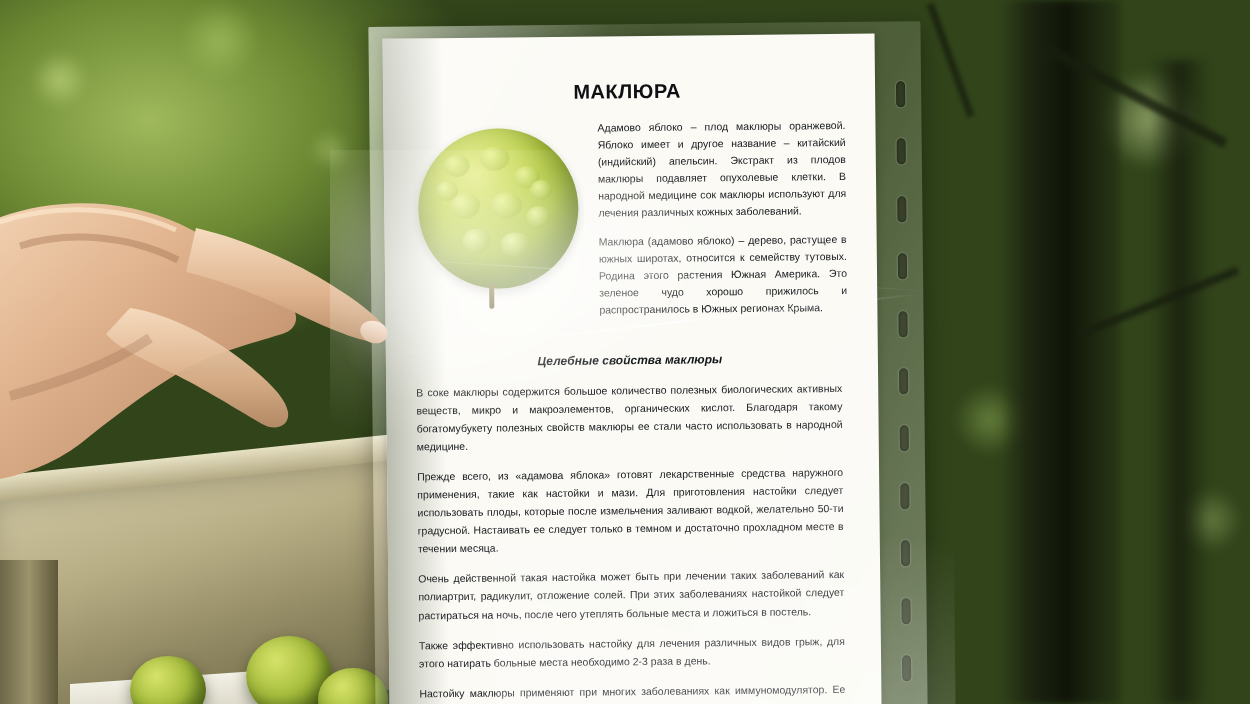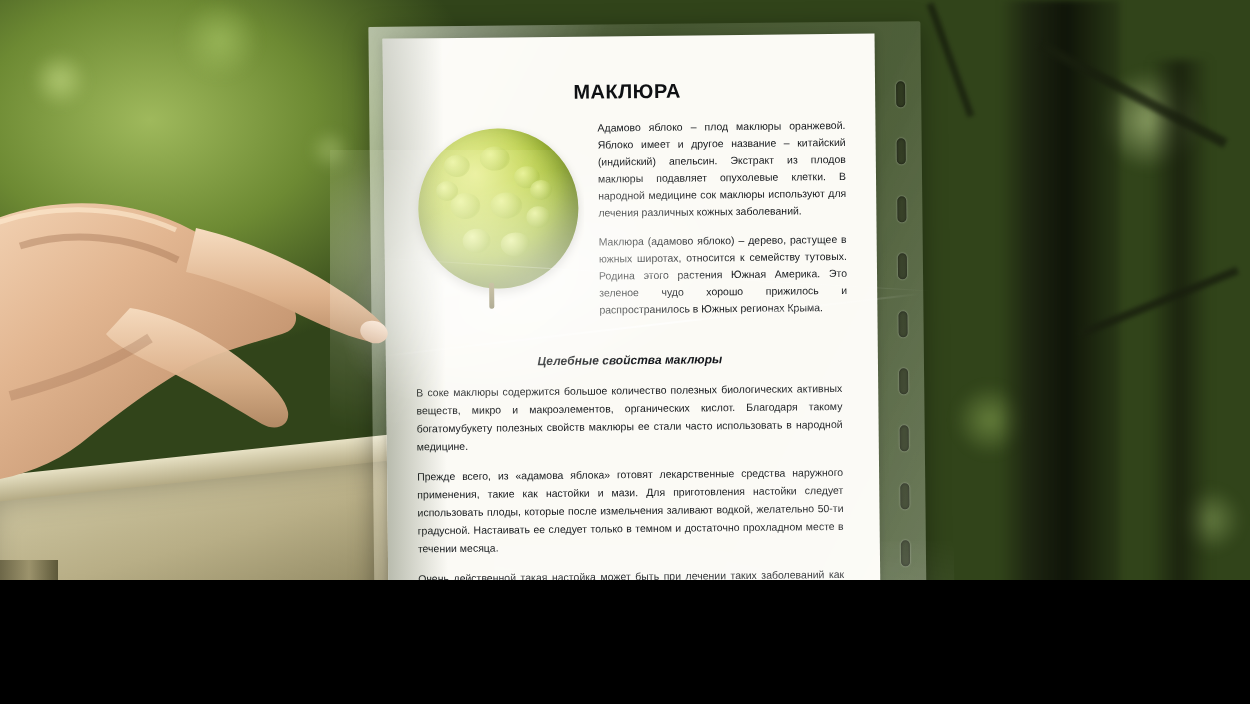--- a/index.html
+++ b/index.html
@@ -10,21 +10,21 @@
   body {
     width: 1250px;
     height: 704px;
     overflow: hidden;
     font-family: "Liberation Sans", sans-serif;
   }
 
   #scene {
     position: relative;
     width: 1250px;
-    height: 580px;
+    height: 704px;
     overflow: hidden;
     background: #2d3a18;
   }
 
   
   .bg-base {
     position: absolute;
     inset: 0;
     background:
       radial-gradient(ellipse 420px 300px at 150px 120px, #9fb95c 0%, #6d8a33 40%, #31441a 80%),

